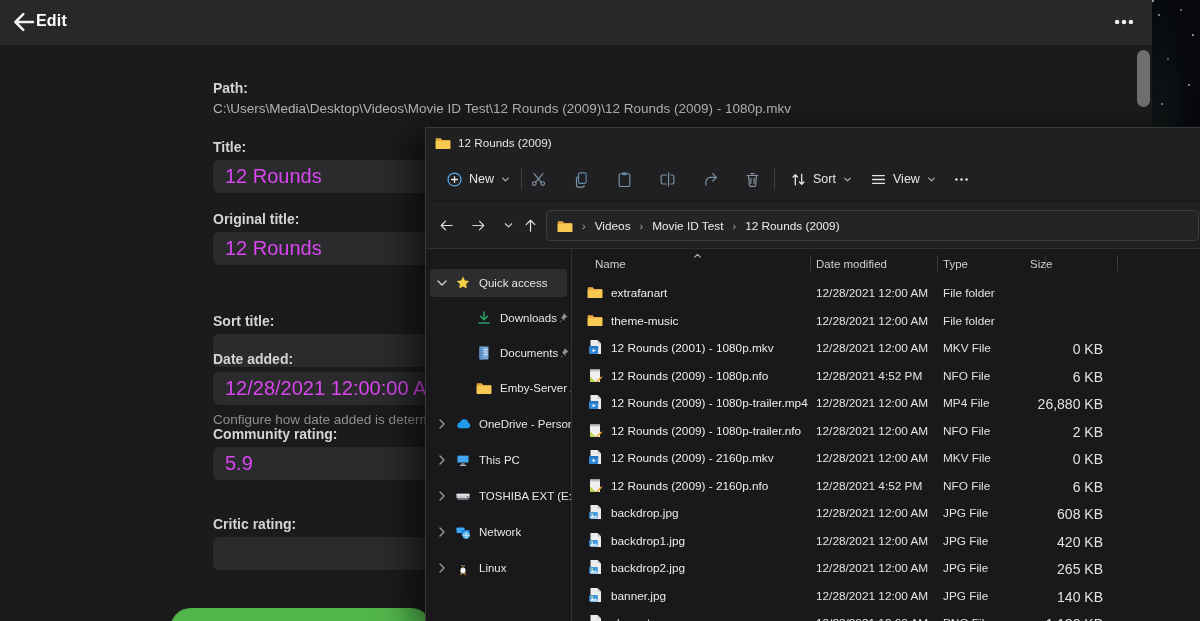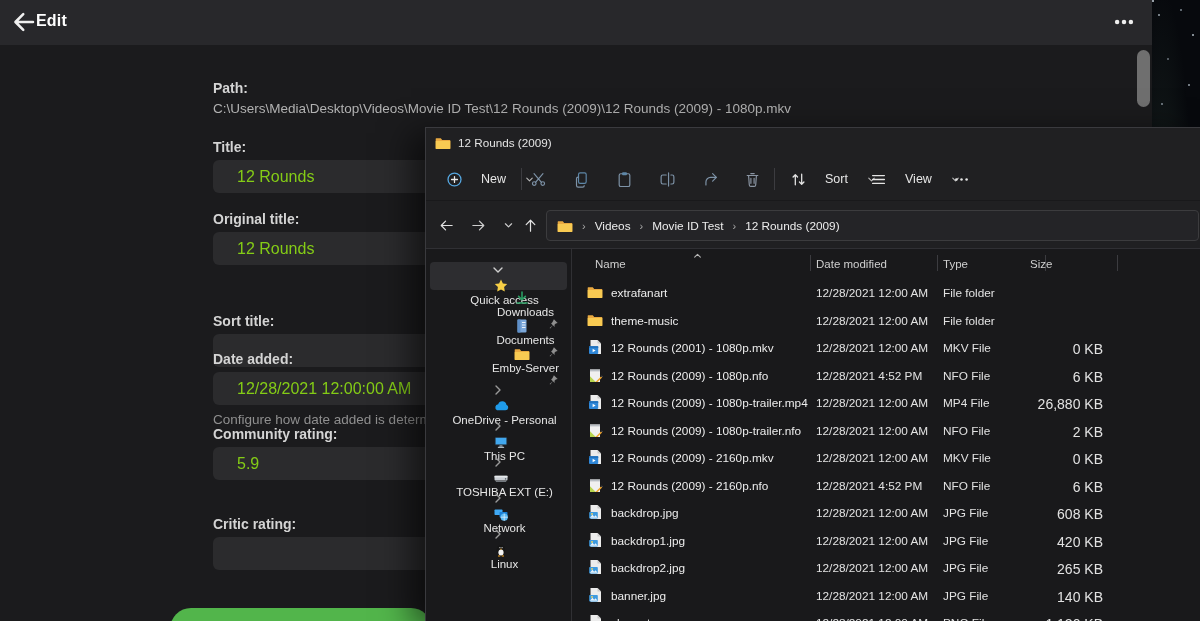--- a/index.html
+++ b/index.html
@@ -24,55 +24,55 @@
   .emby-menu { position:absolute; left:1110px; top:10px; width:28px; height:24px; }
   .emby-menu svg { width:100%; height:100%; }
   .emby-scroll { position:absolute; left:1137px; top:50px; width:13px; height:57px; border-radius:7px; background:#6f6f6f; }
 
   .fgroup { position:absolute; left:213px; }
   .g-path { top:80px; } .g-title { top:139px; } .g-orig { top:211px; } .g-sort { top:281px;margin-top:32px; }
   .g-date { top:351px; } .g-comm { top:426px; } .g-critic { top:516px; }
   .flabel { font-size:14px; color:#d4d4d4; height:16px; line-height:16px; font-weight:bold; }
   .fvalue { margin-top:5px; font-size:13.5px; color:#b2b2b2; white-space:nowrap; }
   .finput { display:block; margin-top:5px; width:348px; height:33px; background:#2b2b2d; border:0;
-    border-radius:6px; color:#84cc16; font-size:16px; padding:0 24px; font-family:inherit; outline:none; }
+    border-radius:6px; color:#d946ef; font-size:20px; padding:0 12px; font-family:inherit; outline:none; }
   .fhelp { margin-top:7px; font-size:13.5px; color:#8f8f8f; white-space:nowrap; }
   .emby-save { position:absolute; left:170px; top:608px; width:262px; height:42px; border-radius:21px; border:0; cursor:pointer; }
 
   
   .explorer { position:absolute; left:425px; top:127px; width:775px; height:494px; background:#202022;
     border:1px solid #3a3a3e; border-right:0; border-bottom:0; box-shadow:-14px 6px 30px rgba(0,0,0,.55); }
   .ex-titlebar { position:absolute; left:0; top:0; width:100%; height:30px; }
   .ex-title-icon { position:absolute; left:9px; top:7px; width:16px; height:16px; }
   .ex-title-icon svg { width:100%; height:100%; }
   .ex-title-text { position:absolute; left:32px; top:8px; font-size:11.7px; color:#e3e3e3; }
 
   .ex-toolbar { position:absolute; left:0; top:30px; width:100%; height:43px; border-bottom:1px solid #19191b; }
-  .tb-btn { position:absolute; top:5px; height:32px; display:flex; align-items:center; gap:18px;
+  .tb-btn { position:absolute; top:5px; height:32px; display:flex; align-items:center; gap:6px;
     padding:0 6px; border-radius:4px; color:#e6e6e6; font-size:12.5px; cursor:pointer; }
   .tb-ibtn { position:absolute; top:5px; width:34px; height:32px; display:flex; align-items:center;
     justify-content:center; border-radius:4px; cursor:pointer; }
   .tb-ibtn svg { width:17px; height:17px; }
   .tb-btn svg.lead { width:17px; height:17px; }
   .tb-btn svg.chev { width:11px; height:11px; }
   .tb-sep { position:absolute; top:10px; width:1px; height:22px; background:#3c3c40; }
 
   .ex-address { position:absolute; left:0; top:74px; width:100%; height:46px; }
   .nav-btn { position:absolute; top:11px; width:24px; height:24px; display:flex; align-items:center; justify-content:center; cursor:pointer; }
   .nav-btn svg { width:15px; height:15px; }
   .nav-btn.small svg { width:11px; height:11px; }
   .crumb-box { position:absolute; left:120px; right:1px; top:8px; height:31px; background:#242427;
     border:1px solid #3c3c3e; border-radius:4px; display:flex; align-items:center; padding:0 10px; gap:9px; }
   .crumb-box .icn { width:16px; height:16px; }
   .crumb { font-size:11.8px; color:#ececec; cursor:pointer; white-space:nowrap; }
   .crumb-sep { font-size:11px; color:#a9a9a9; }
 
   .ex-body { position:absolute; left:0; top:120px; right:0; bottom:0; background:#19191b; border-top:1px solid #303034; }
   .ex-sidebar { position:absolute; left:0; top:0; bottom:0; width:146px; border-right:1px solid #303034; padding-top:13px; overflow:hidden; }
-  .sb-row { display:flex; align-items:center; height:28px; margin:0 4px; border-radius:4px; padding-left:4px; cursor:pointer;flex-direction:column; }
+  .sb-row { display:flex; align-items:center; height:28px; margin:7px 4px; border-radius:4px; padding-left:4px; cursor:pointer; }
   .sb-row.sel { background:#2d2d30; }
   .sb-row.gap { margin-top:8px; }
   .sb-chev { width:16px; height:16px; margin-right:5px; flex:0 0 auto; }
   .sb-chev svg { width:100%; height:100%; }
   .sb-row.lvl1 { padding-left:46px; }
   .icn { display:inline-block; width:16px; height:16px; flex:0 0 auto; }
   .icn svg { width:100%; height:100%; display:block; }
   .sb-label { margin-left:8px; font-size:11.5px; color:#e6e6e6; white-space:nowrap; }
   .sb-pin { width:12px; height:12px; margin-left:auto; margin-right:8px; }
 

